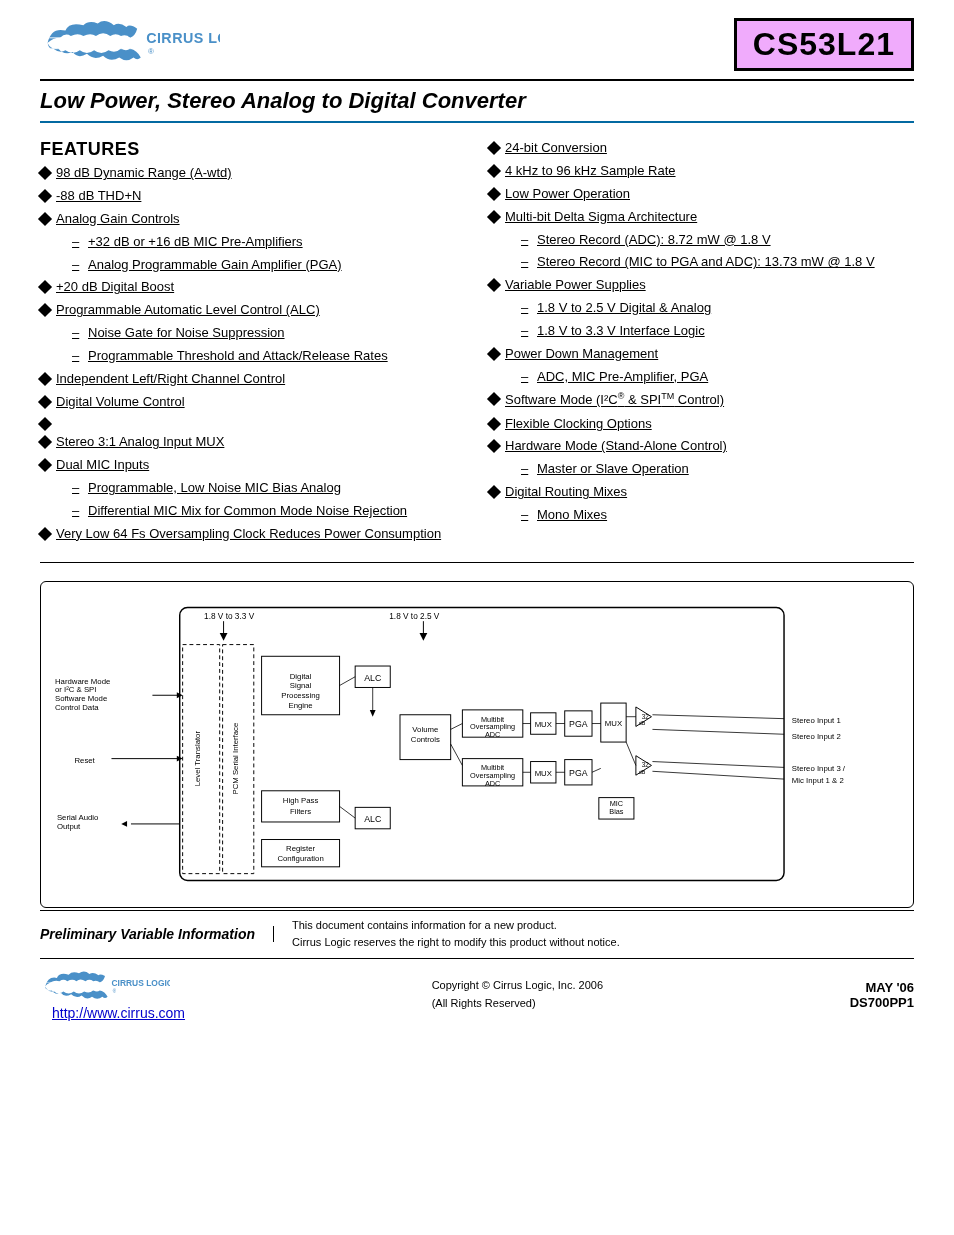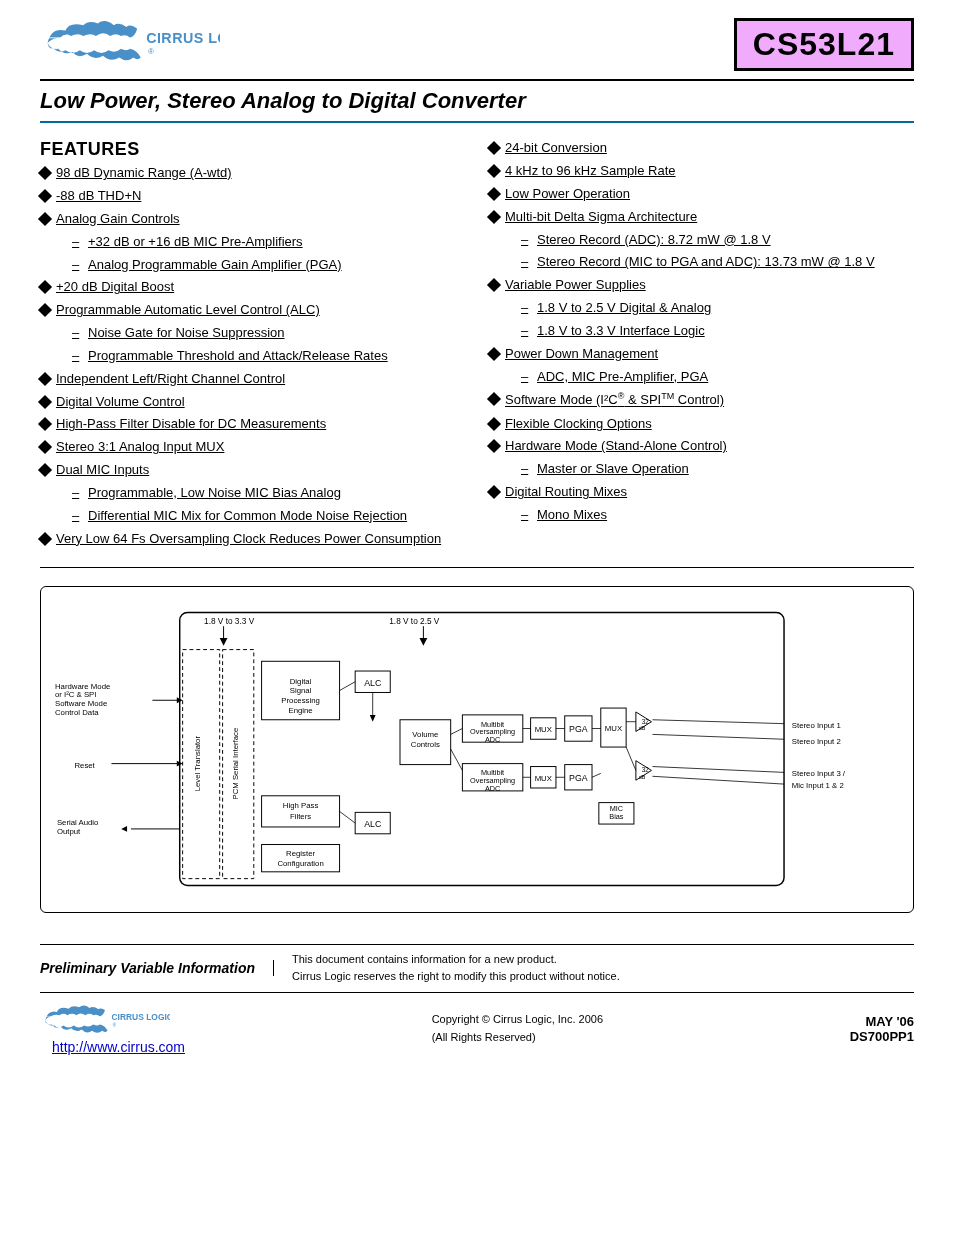--- a/index.html
+++ b/index.html
@@ -103,21 +103,21 @@
       align-items: flex-start;
       gap: 6px;
     }
     .feat-list li.sub .dash {
       min-width: 10px;
     }
     
     .block-diagram-section {
       border: 1.5px solid #000;
       border-radius: 6px;
-      margin-bottom: 31px;
+      margin-bottom: 2px;
       padding: 12px 12px 10px 12px;
       position: relative;
       overflow: hidden;
     }
     .diagram-svg {
       width: 100%;
       height: 300px;
     }
     
     .info-bar {
@@ -244,21 +244,20 @@
         <li class="bullet">
             <span class="diamond"></span>
             <span>Independent Left/Right Channel Control</span>
           </li>
         <li class="bullet">
             <span class="diamond"></span>
             <span>Digital Volume Control</span>
           </li>
         <li class="bullet">
             <span class="diamond"></span>
-            <span>High-Pass Filter Disable for DC Measurements</span>
           </li>
         <li class="bullet">
             <span class="diamond"></span>
             <span>Stereo 3:1 Analog Input MUX</span>
           </li>
         <li class="bullet">
             <span class="diamond"></span>
             <span>Dual MIC Inputs</span>
           </li>
         <li class="sub">

